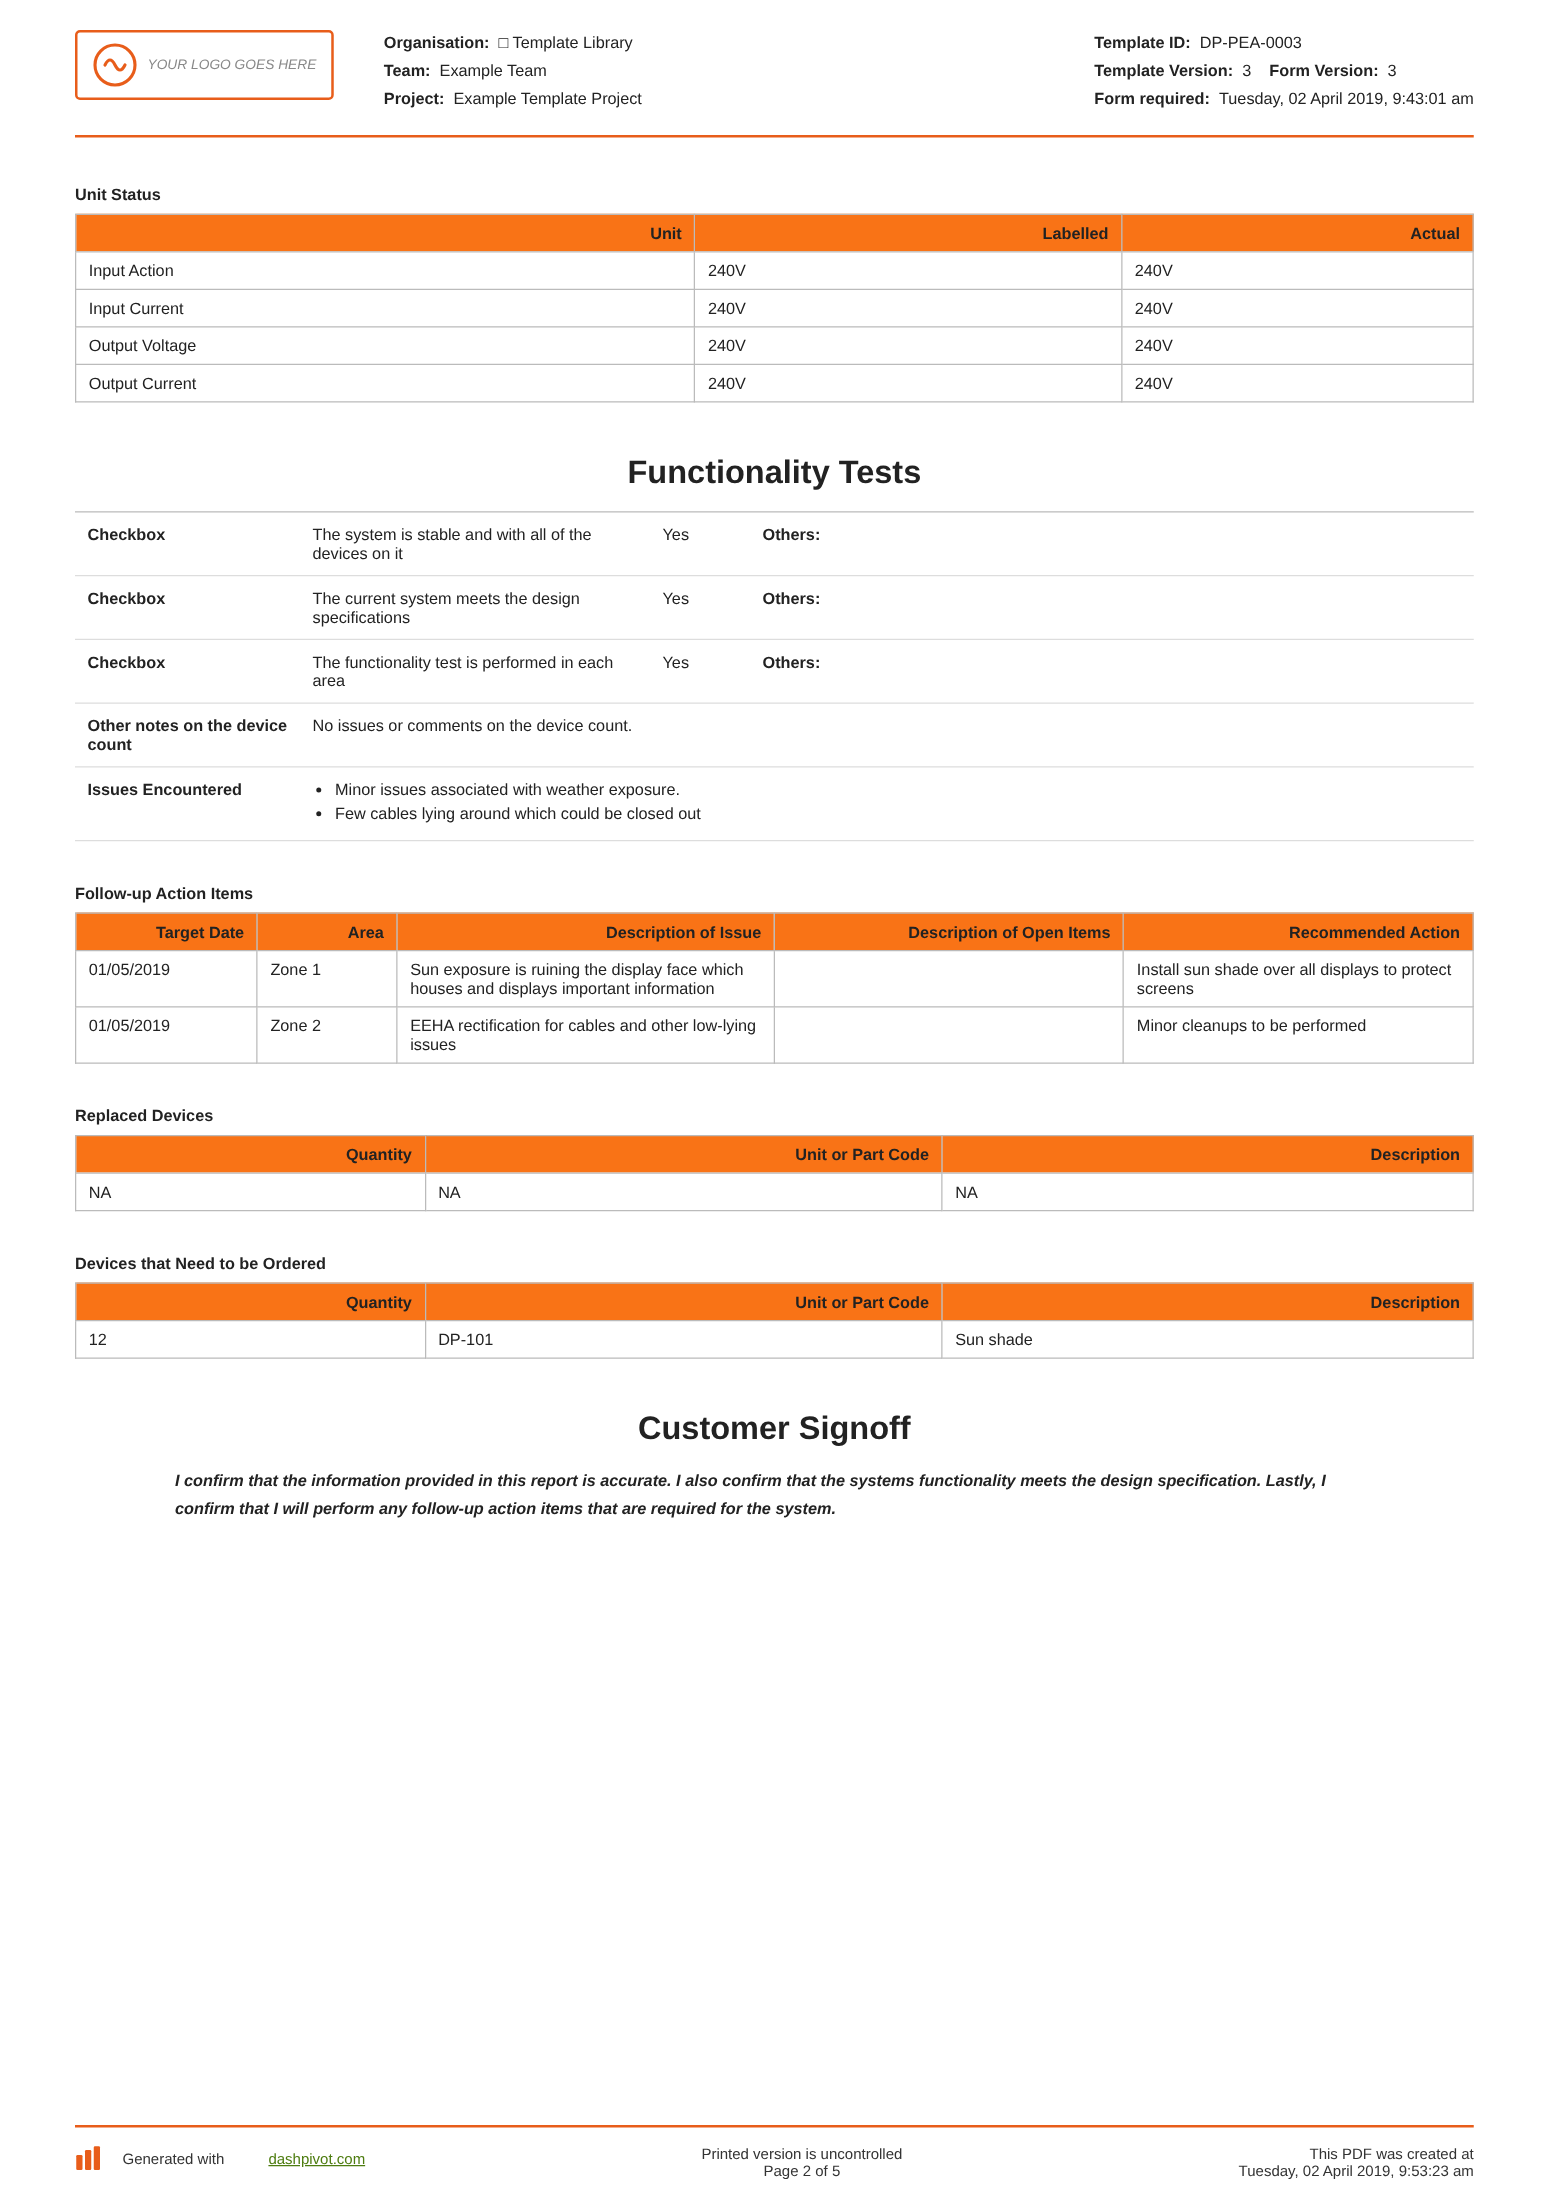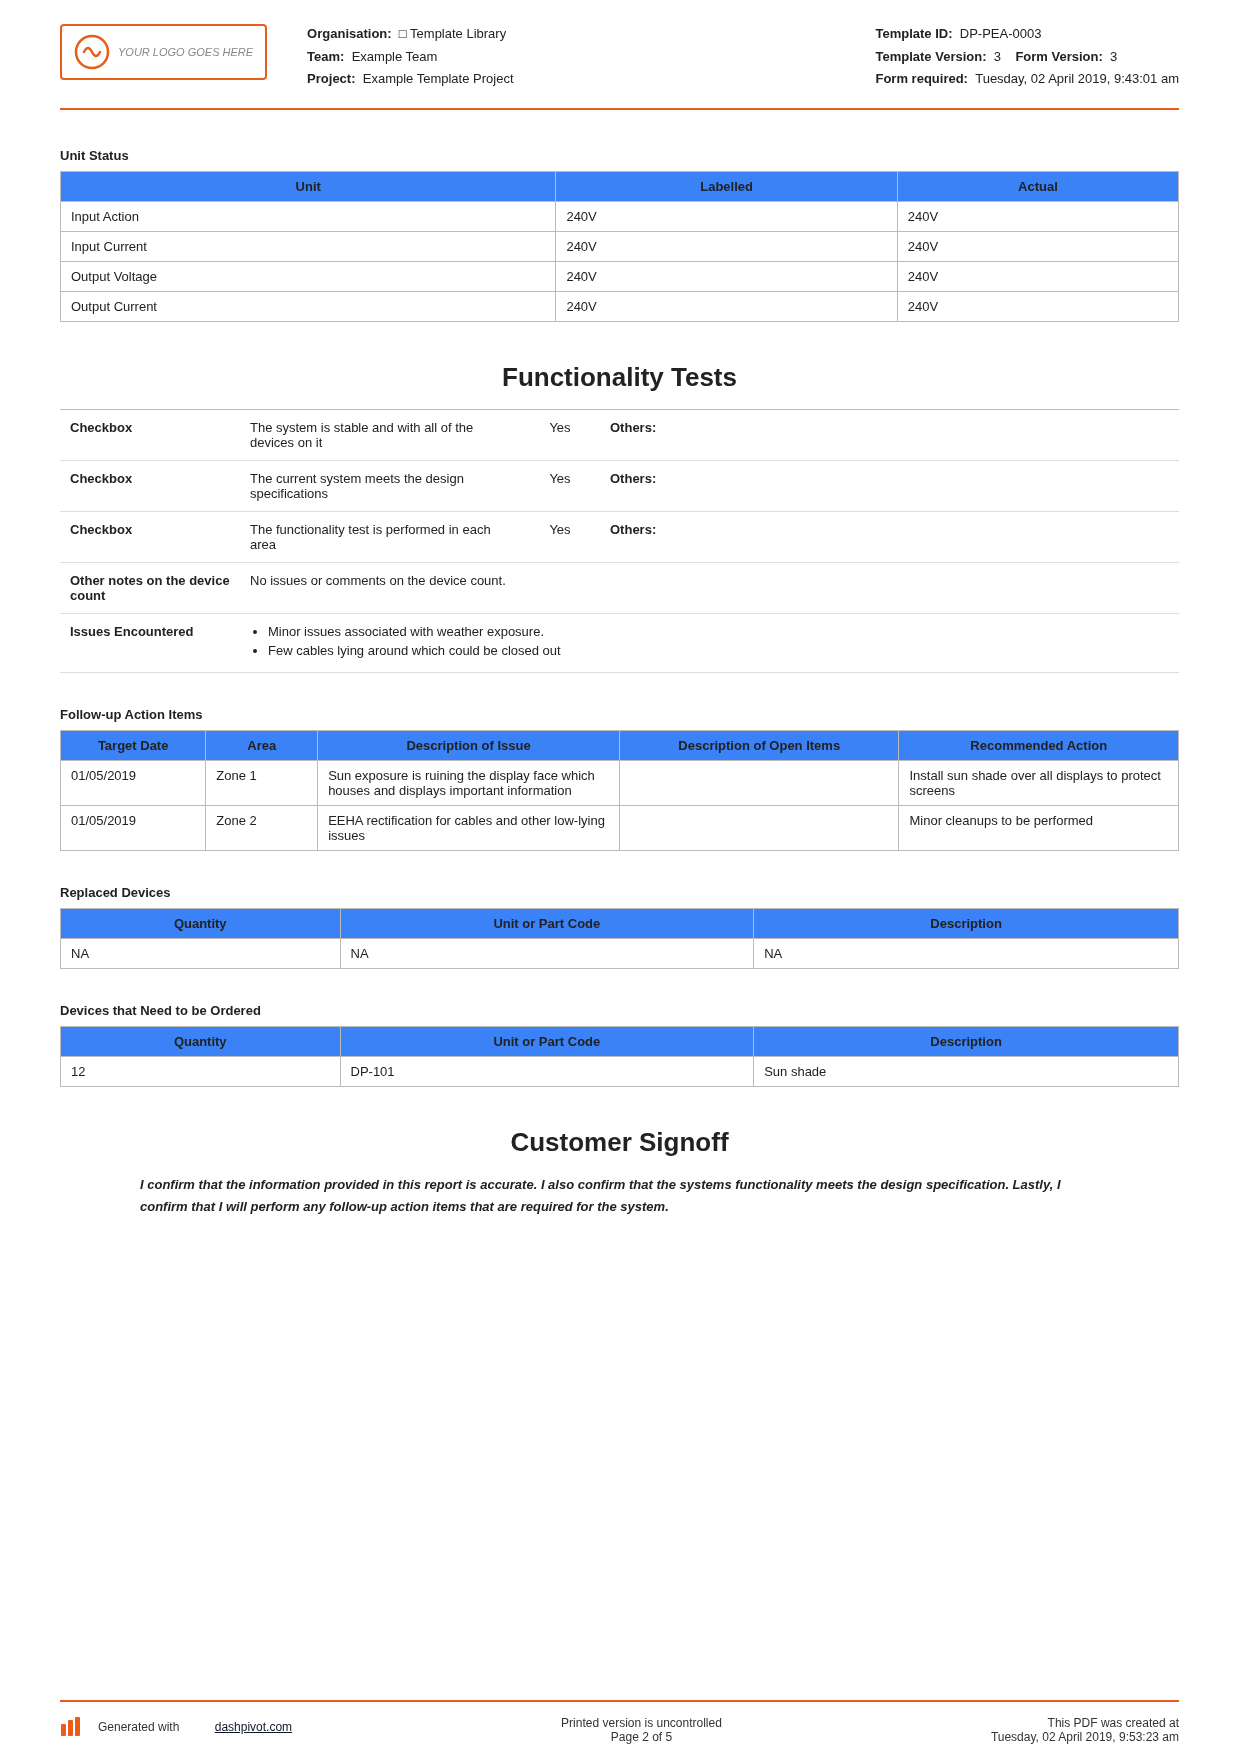--- a/index.html
+++ b/index.html
@@ -89,23 +89,23 @@
       border-collapse: collapse;
       margin-bottom: 16px;
     }
     th, td {
       border: 1px solid #bbb;
       padding: 7px 10px;
       font-size: 13px;
       vertical-align: top;
     }
     th {
-      background: #3b82f6;
-      font-weight: bold;
-      text-align: center;
+      background: #f97316;
+      font-weight: bold;
+      text-align: right;
     }
 
     
     .func-table {
       border-top: 1px solid #bbb;
     }
     .func-table td {
       border: none;
       border-bottom: 1px solid #ddd;
       padding: 10px 10px;
@@ -113,21 +113,20 @@
     .func-table td.field-label {
       font-weight: bold;
       width: 180px;
       border-right: none;
     }
     .func-table td.field-desc {
       width: 280px;
     }
     .func-table td.field-val {
       width: 80px;
-      text-align: center;
     }
     .func-table td.field-others {
       font-weight: bold;
     }
     .bullet-list {
       list-style: disc;
       padding-left: 18px;
     }
     .bullet-list li {
       margin-bottom: 4px;
@@ -147,21 +146,21 @@
     .footer-left {
       display: flex;
       align-items: center;
       gap: 16px;
     }
     .footer-logo-icon {
       width: 22px;
       height: 22px;
     }
     .footer-link {
-      color: #0f172a;
+      color: #4d7c0f;
       text-decoration: underline;
     }
     .footer-center {
       text-align: center;
     }
     .footer-right {
       text-align: right;
     }
 
     

